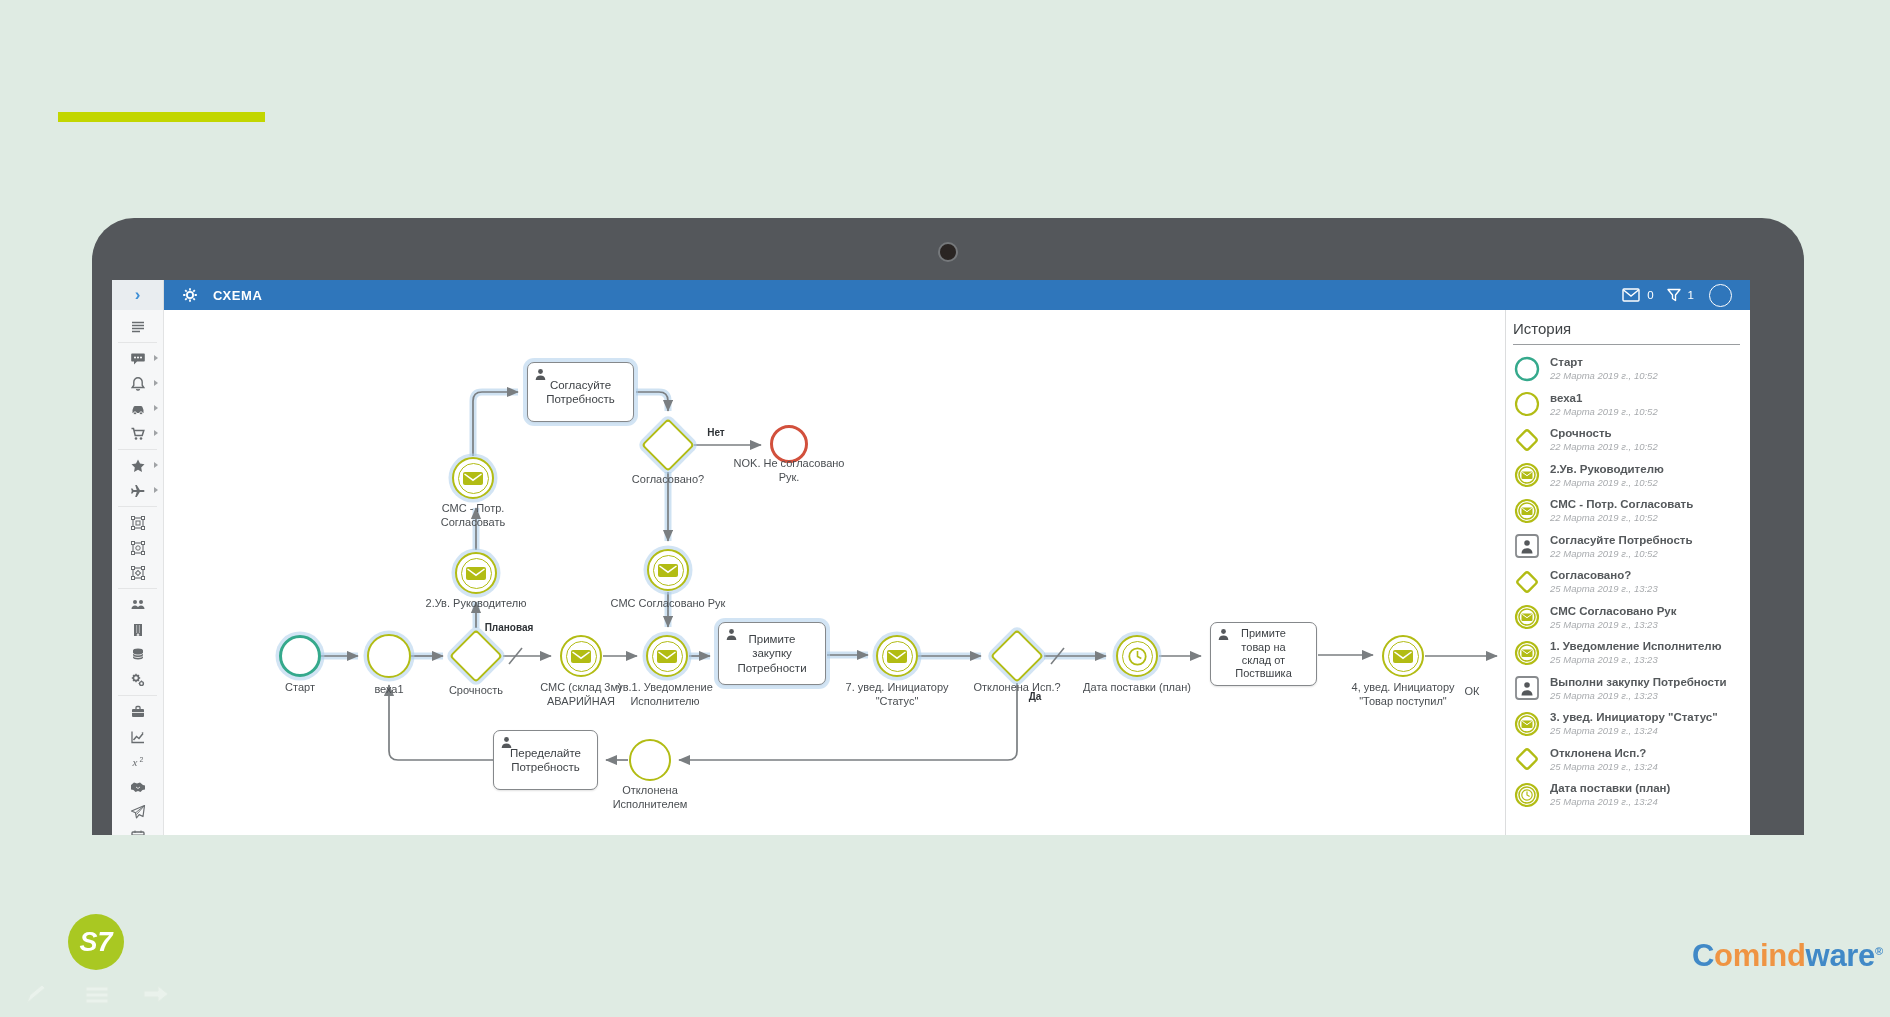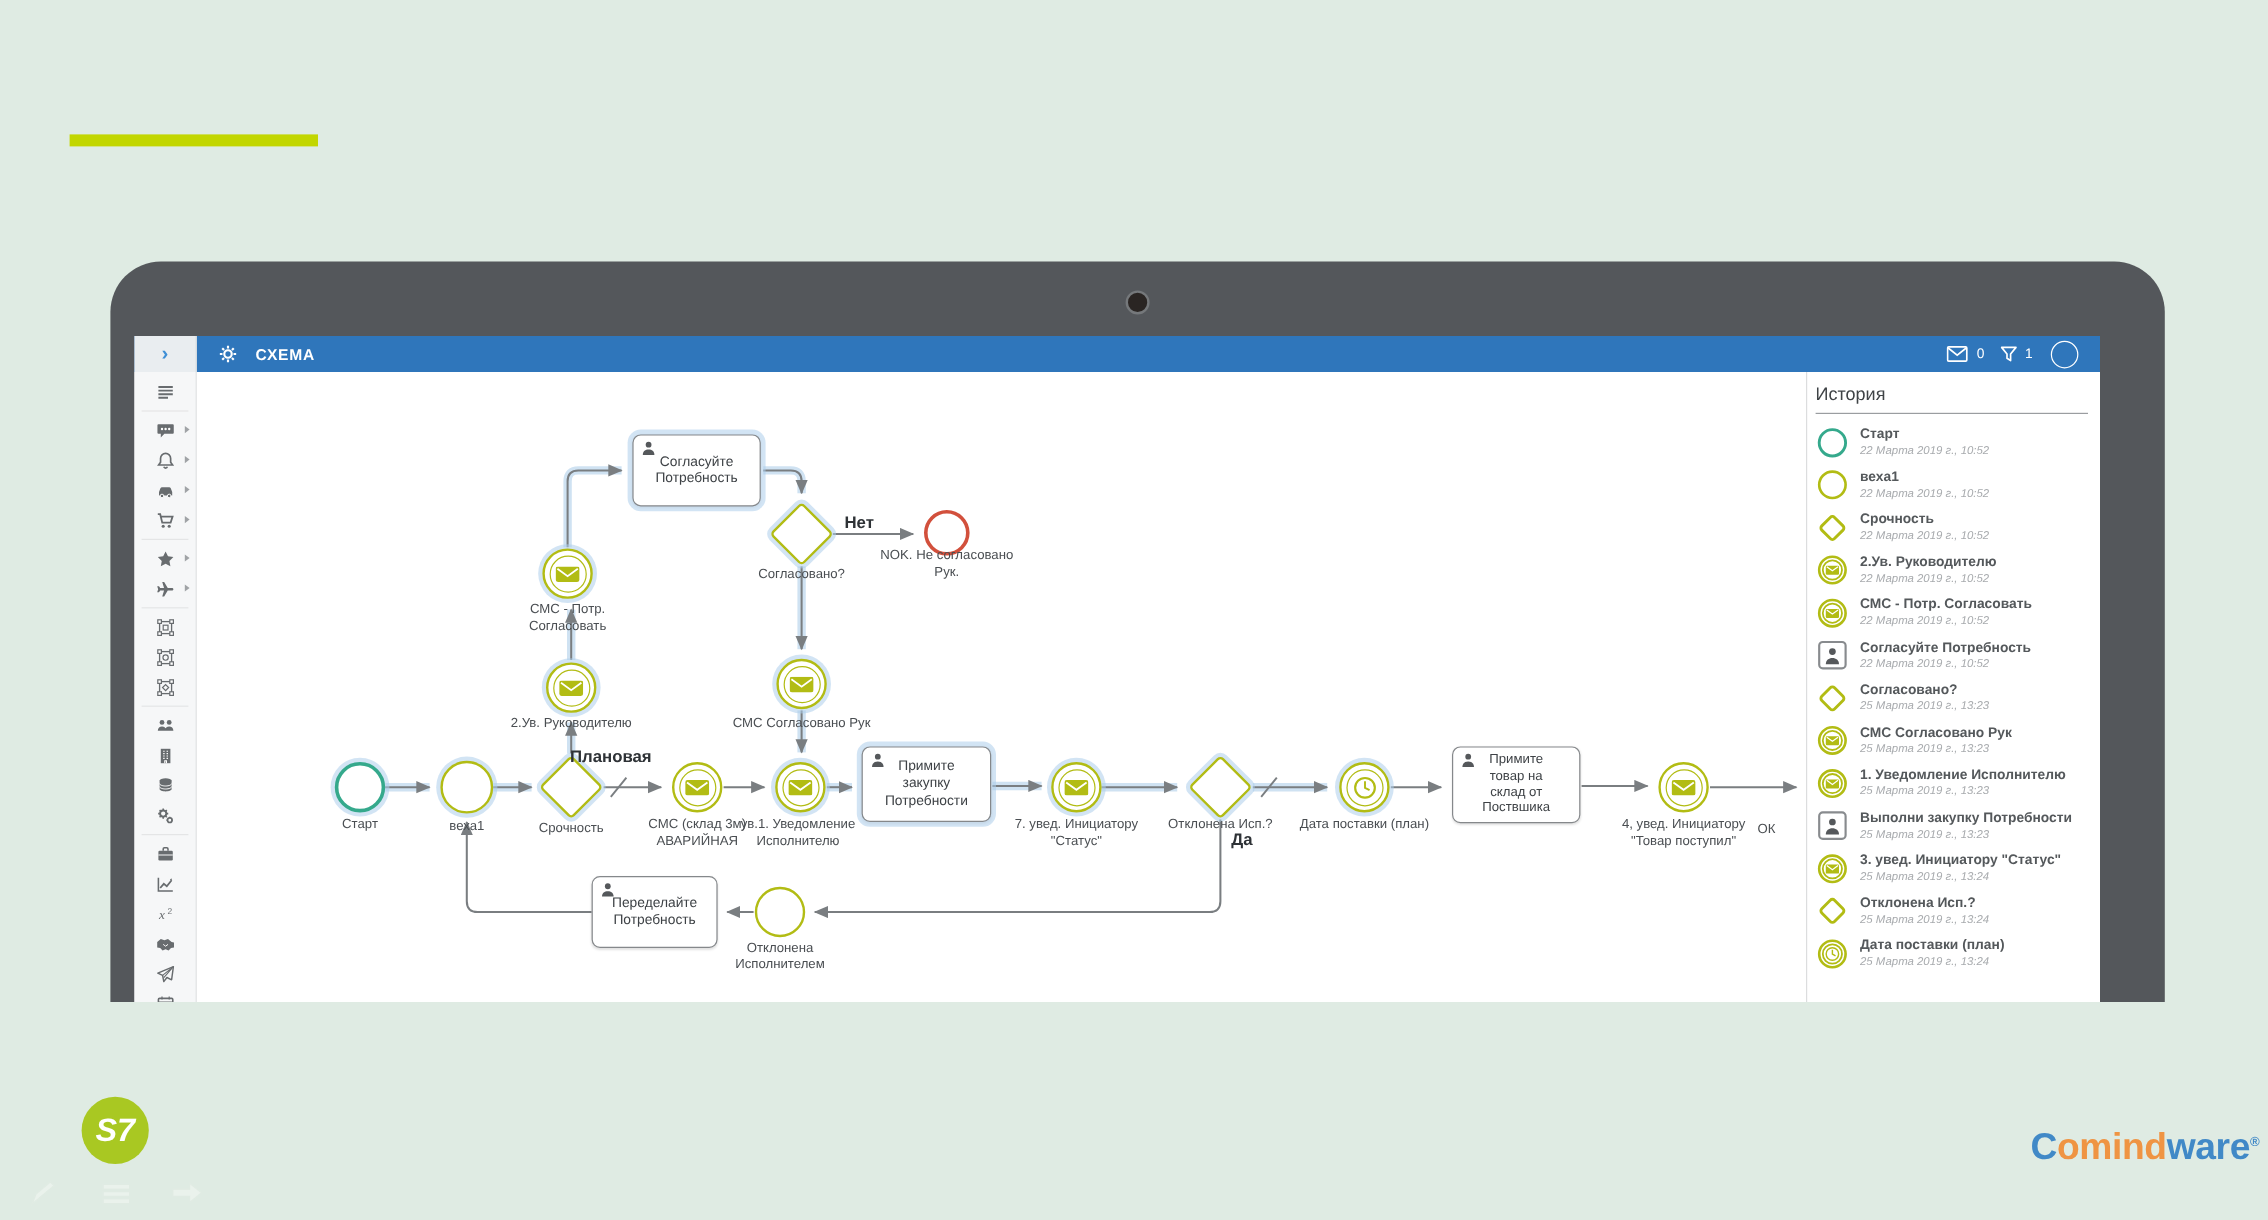--- a/index.html
+++ b/index.html
@@ -43,21 +43,21 @@
   .circle{position:absolute;z-index:3;border-radius:50%;background:#fff}
   .ev{position:absolute;z-index:3;width:42px;height:42px;border-radius:50%;background:#fff;border:2.5px solid var(--olive);display:flex;align-items:center;justify-content:center}
   .ev .in{width:31px;height:31px;border-radius:50%;border:1.8px solid var(--olive);display:flex;align-items:center;justify-content:center}
   .gw{position:absolute;z-index:3;width:38px;height:38px;background:#fff;border:2.5px solid var(--olive);border-radius:4px;transform:rotate(45deg)}
   .task{position:absolute;z-index:3;background:#fff;border:1.8px solid var(--nodegray);border-radius:7px;display:flex;align-items:center;justify-content:center;box-shadow:0 1px 2px rgba(0,0,0,.12)}
   .ttext{font-size:11.5px;line-height:1.22;color:#3E4246;text-align:center;white-space:pre-line}
   .person{position:absolute;top:4px;left:6px}
   .glown{box-shadow:0 0 0 3.5px var(--glow)}
   .task.glown{box-shadow:0 0 0 4px var(--glow),0 1px 2px rgba(0,0,0,.1)}
   .lbl{position:absolute;z-index:4;transform:translateX(-50%);font-size:11px;color:var(--txt);text-align:center;white-space:pre-line;line-height:1.3;pointer-events:none}
-  .blbl{font-weight:700;color:#2E3236;font-size:14px}
+  .blbl{font-weight:700;color:#2E3236;font-size:10px}
   
   .s7{position:absolute;left:68px;top:914px;width:56px;height:56px;border-radius:50%;background:#A9C822;color:#fff;display:flex;align-items:center;justify-content:center;font-size:27px;font-weight:700;font-style:italic}
   .cw{position:absolute;left:1692px;top:938px;font-size:31px;font-weight:600;letter-spacing:-.3px}
   .cw .b{color:#4189C7}.cw .o{color:#EF9443}
   .cw sup{font-size:11px;color:#4189C7}
   .ghost{position:absolute;top:982px;opacity:.55}
 </style>
 </head>
 <body>
 

